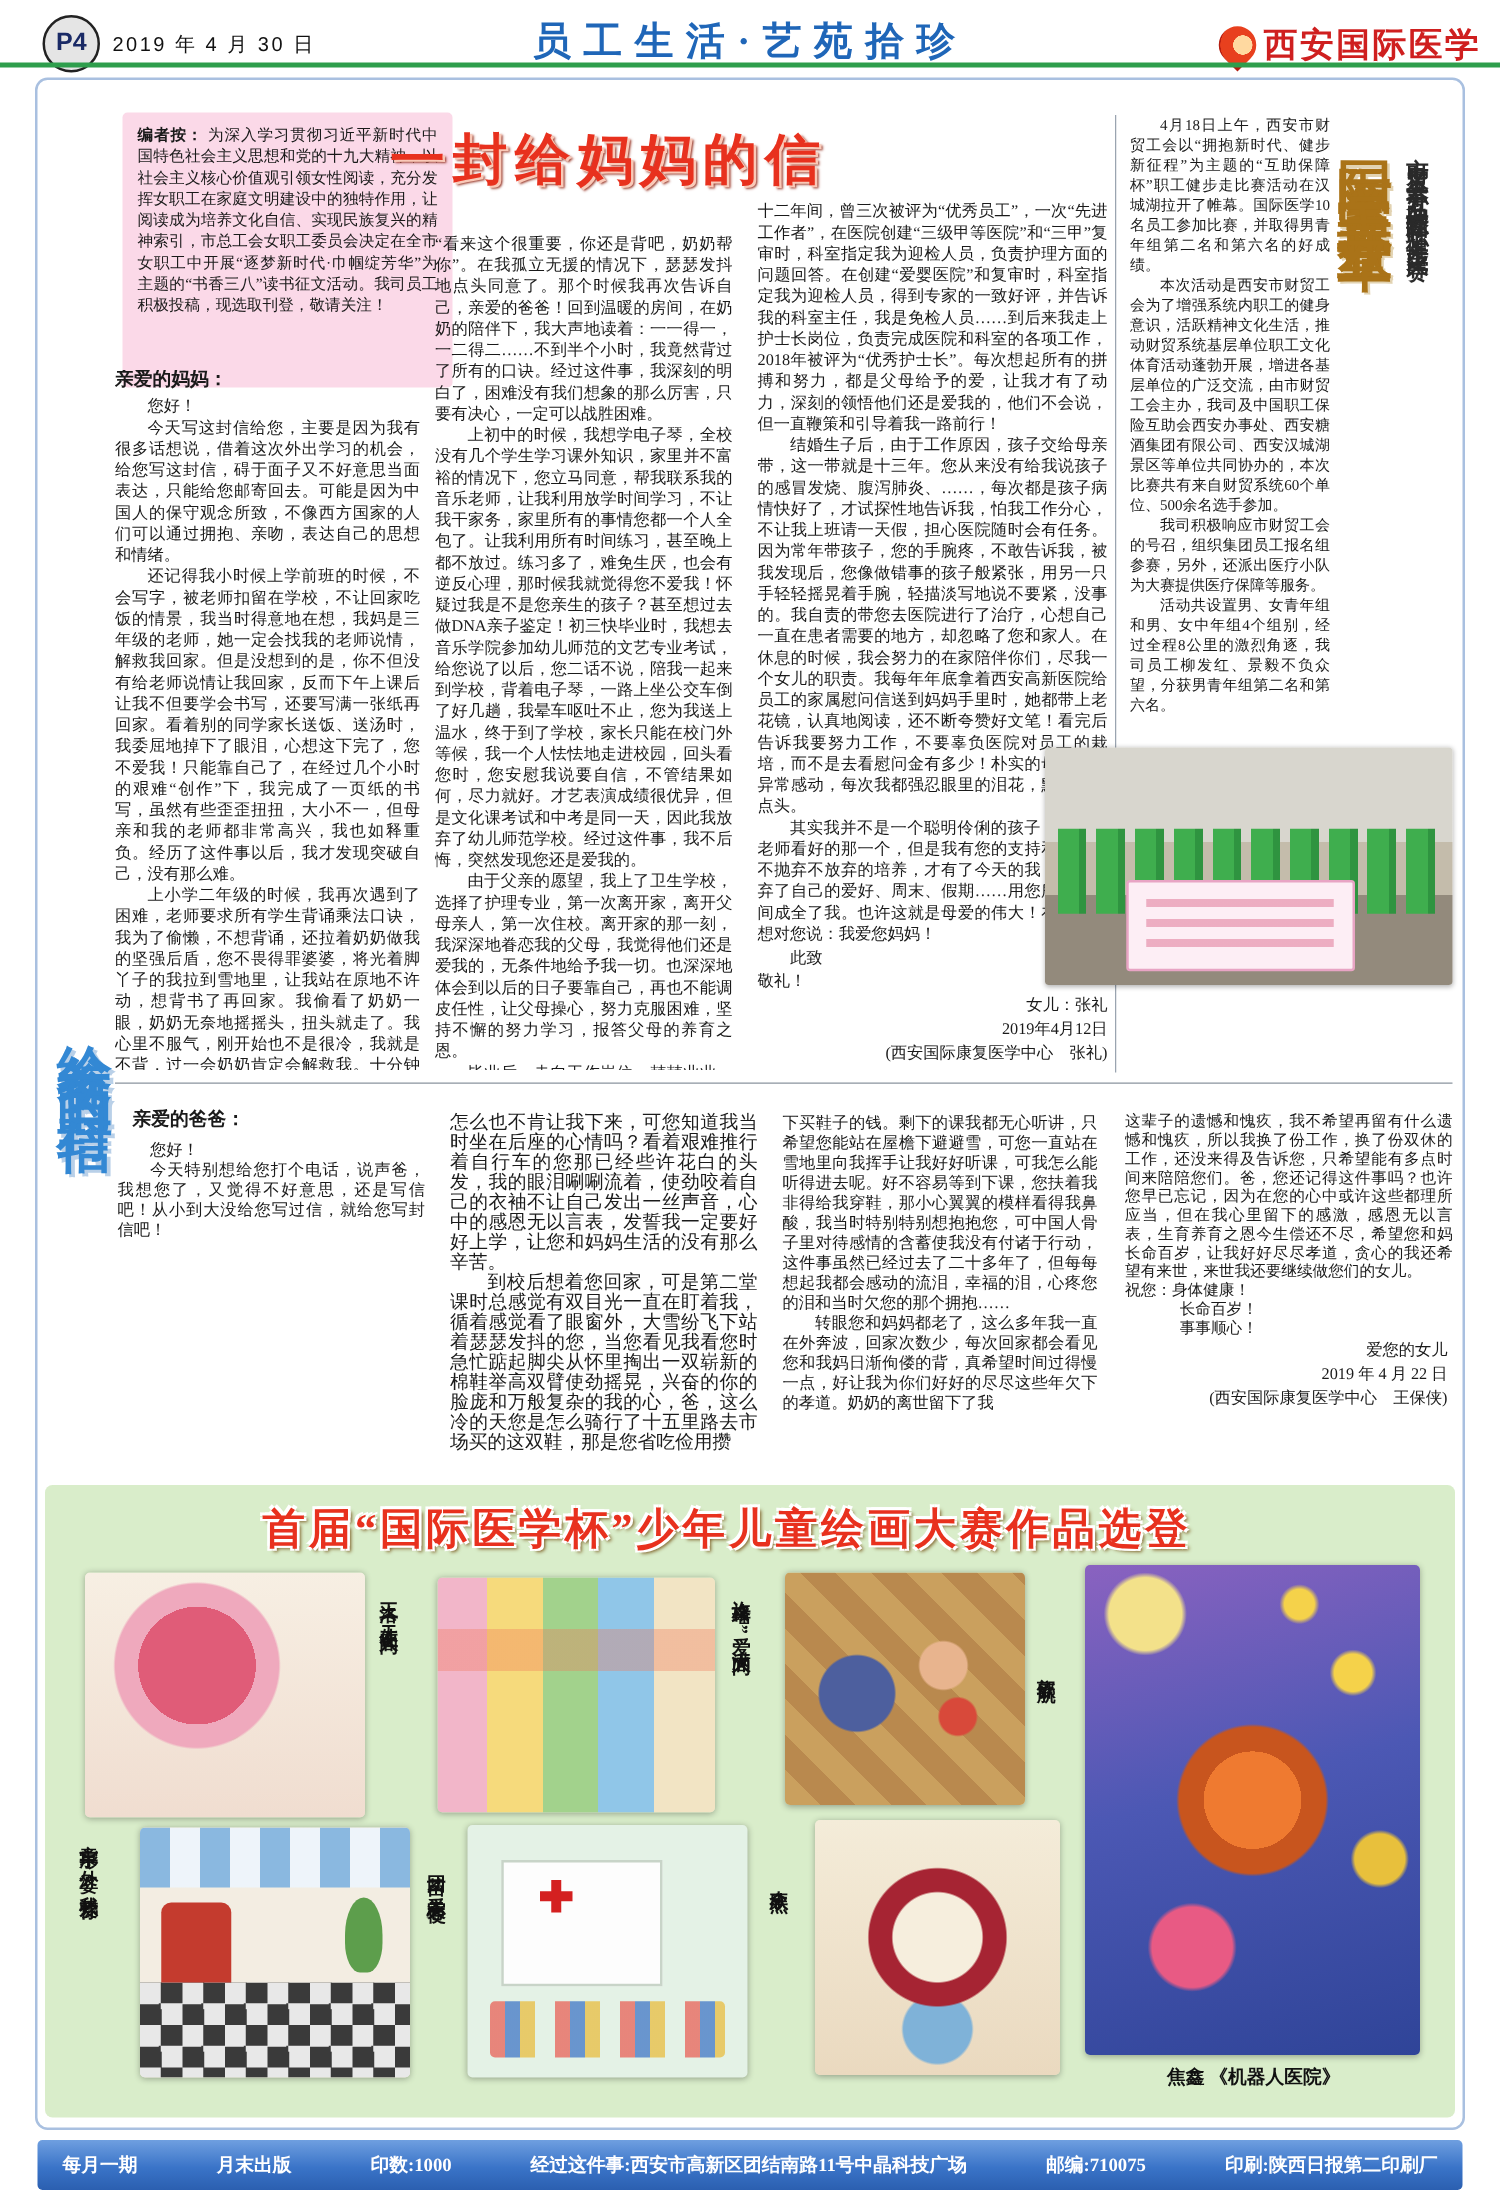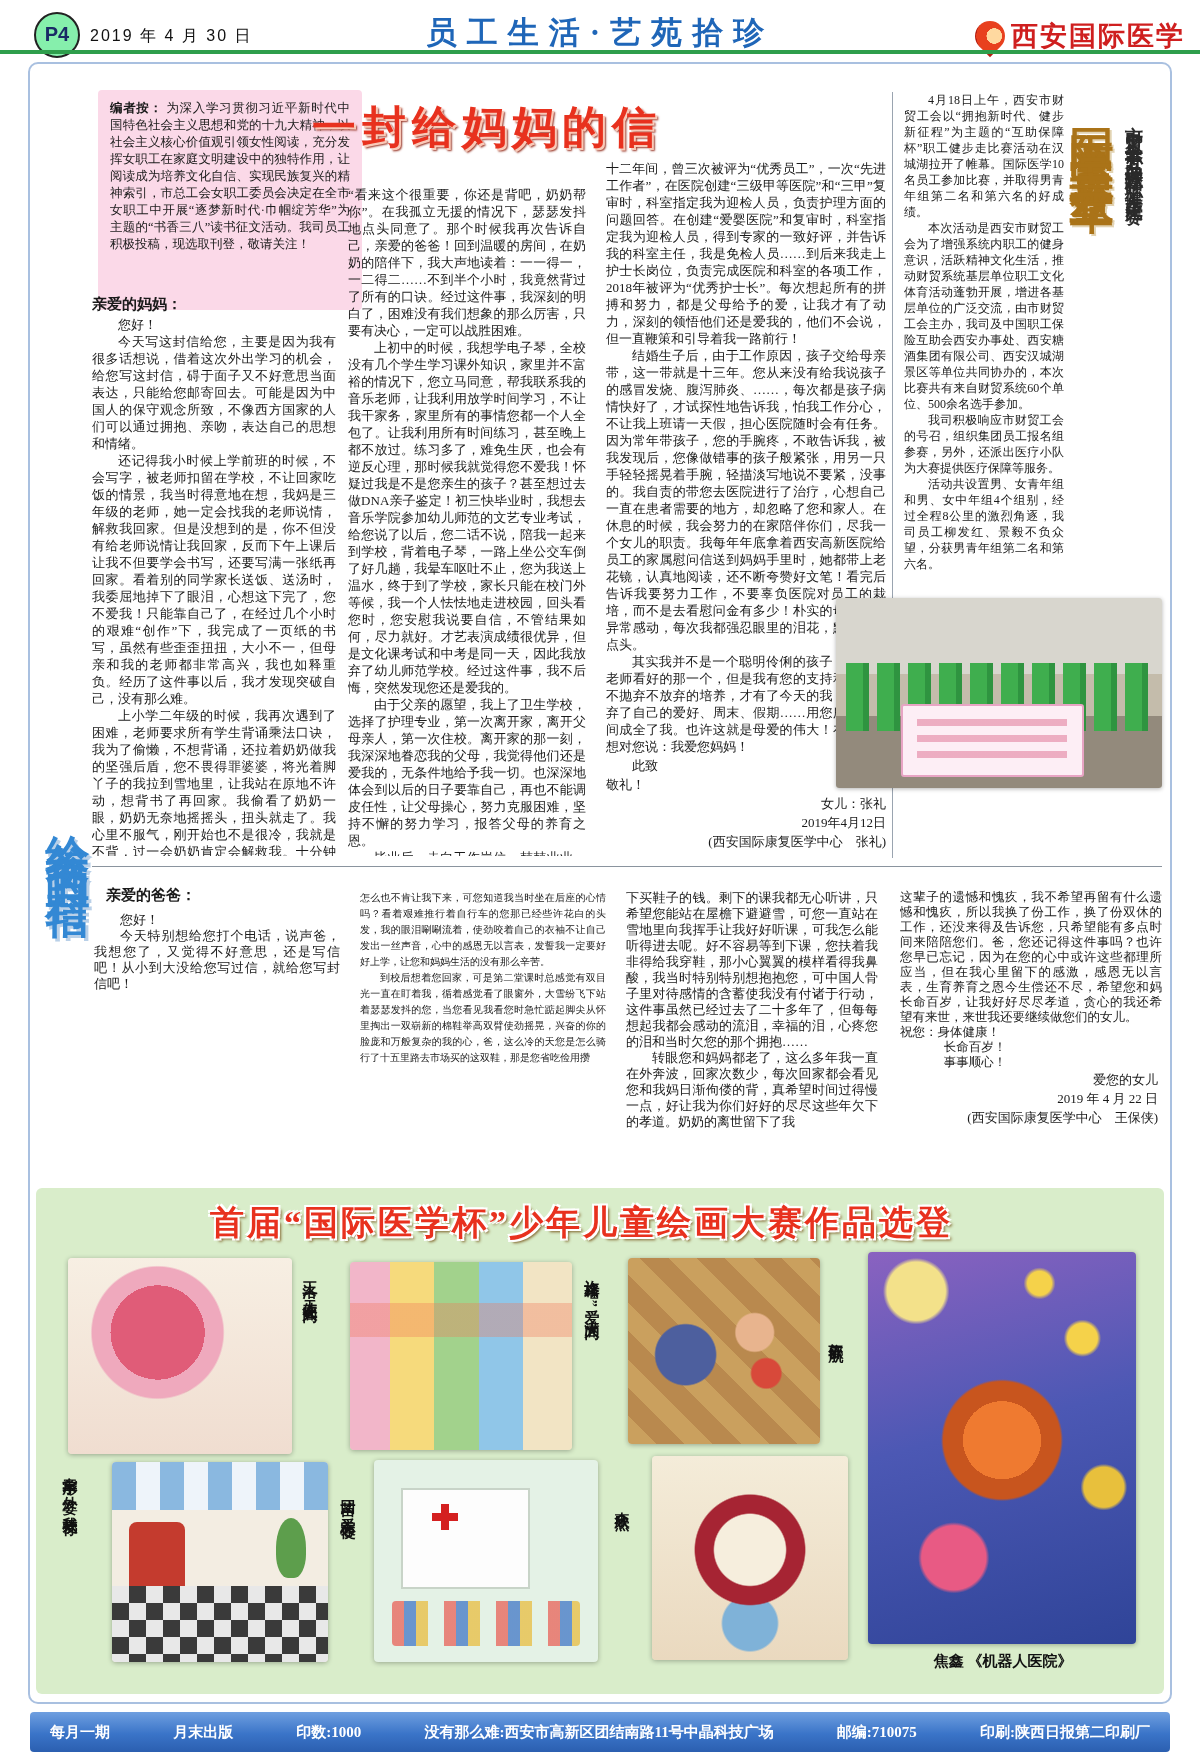--- a/index.html
+++ b/index.html
@@ -1,20 +1,20 @@
 <!DOCTYPE html>
 <html><head>
 <meta charset="utf-8">
 <style>
   html,body{margin:0;padding:0;background:#ffffff;}
   #page{position:relative;width:1200px;height:1757px;background:#fff;overflow:hidden;
         font-family:"Liberation Serif","DejaVu Serif",serif;color:#1a1a1a;}
   .abs{position:absolute;}
   
-  .badge{left:34px;top:12px;width:42px;height:42px;border-radius:50%;background:#86efac;
+  .badge{left:34px;top:12px;width:42px;height:42px;border-radius:50%;background:#e5e5e5;
          border:2px solid #222;color:#1a2a66;font:bold 20px/40px "Liberation Sans",sans-serif;text-align:center;}
   .hdate{left:90px;top:26px;font:16px "Liberation Sans",sans-serif;color:#111;letter-spacing:2px;}
   .htitle{left:0;right:0;top:12px;text-align:center;font-weight:bold;font-size:31px;
           letter-spacing:10px;color:#1f66b8;}
   .brand{left:975px;top:18px;display:flex;align-items:center;gap:6px;}
   .flame{width:30px;height:30px;border-radius:50% 50% 50% 0;transform:rotate(-45deg);
          background:radial-gradient(circle at 60% 60%,#ffd9a0 0 30%,#e8401e 31% 70%,#b51d10 71%);}
   .brandtxt{font-weight:bold;font-size:27px;color:#cf1f1f;letter-spacing:2px;}
   .greenline{left:0;top:50px;width:1200px;height:4px;background:#2e9e4c;}
   
@@ -180,21 +180,21 @@
 
   <div class="abs vtext dadtitle" style="left:38px;top:800px;height:390px;">给爸爸的一封信</div>
   <div class="abs salut" style="left:106px;top:886px;">亲爱的爸爸：</div>
 
   <div class="abs col" style="left:94px;top:912px;width:246px;height:262px;font-size:13px;line-height:16px;">
     <div>
         <p class="para">您好！</p>
         <p class="para">今天特别想给您打个电话，说声爸，我想您了，又觉得不好意思，还是写信吧！从小到大没给您写过信，就给您写封信吧！</p>
       </div>
   </div>
-  <div class="abs col" style="left:360px;top:890px;width:246px;height:286px;font-size:10px;line-height:16px;">
+  <div class="abs col" style="left:360px;top:890px;width:246px;height:286px;font-size:15px;line-height:16px;">
     <div>
         <p class="para cont">怎么也不肯让我下来，可您知道我当时坐在后座的心情吗？看着艰难推行着自行车的您那已经些许花白的头发，我的眼泪唰唰流着，使劲咬着自己的衣袖不让自己发出一丝声音，心中的感恩无以言表，发誓我一定要好好上学，让您和妈妈生活的没有那么辛苦。</p>
         <p class="para">到校后想着您回家，可是第二堂课时总感觉有双目光一直在盯着我，循着感觉看了眼窗外，大雪纷飞下站着瑟瑟发抖的您，当您看见我看您时急忙踮起脚尖从怀里掏出一双崭新的棉鞋举高双臂使劲摇晃，兴奋的你的脸庞和万般复杂的我的心，爸，这么冷的天您是怎么骑行了十五里路去市场买的这双鞋，那是您省吃俭用攒</p>
       </div>
   </div>
   <div class="abs col" style="left:626px;top:890px;width:252px;height:286px;font-size:13px;line-height:16px;">
     <div>
         <p class="para cont">下买鞋子的钱。剩下的课我都无心听讲，只希望您能站在屋檐下避避雪，可您一直站在雪地里向我挥手让我好好听课，可我怎么能听得进去呢。好不容易等到下课，您扶着我非得给我穿鞋，那小心翼翼的模样看得我鼻酸，我当时特别特别想抱抱您，可中国人骨子里对待感情的含蓄使我没有付诸于行动，这件事虽然已经过去了二十多年了，但每每想起我都会感动的流泪，幸福的泪，心疼您的泪和当时欠您的那个拥抱……</p>
         <p class="para">转眼您和妈妈都老了，这么多年我一直在外奔波，回家次数少，每次回家都会看见您和我妈日渐佝偻的背，真希望时间过得慢一点，好让我为你们好好的尽尽这些年欠下的孝道。奶奶的离世留下了我</p>
       </div>
@@ -262,18 +262,18 @@
 
   <div class="abs vtext glabel" style="left:612px;top:1500px;height:90px;">
     <span>李欣然</span>
   </div>
   <div class="abs pt pt7" style="left:652px;top:1456px;width:196px;height:204px;"></div>
 
   <div class="abs footer">
     <span>每月一期</span>
     <span>月末出版</span>
     <span>印数:1000</span>
-    <span>没有那么难:西安市高新区团结南路11号中晶科技广场</span>
+    <span>经过这件事:西安市高新区团结南路11号中晶科技广场</span>
     <span>邮编:710075</span>
     <span>印刷:陕西日报第二印刷厂</span>
   </div>
 
 </div>
 
 </body></html>

